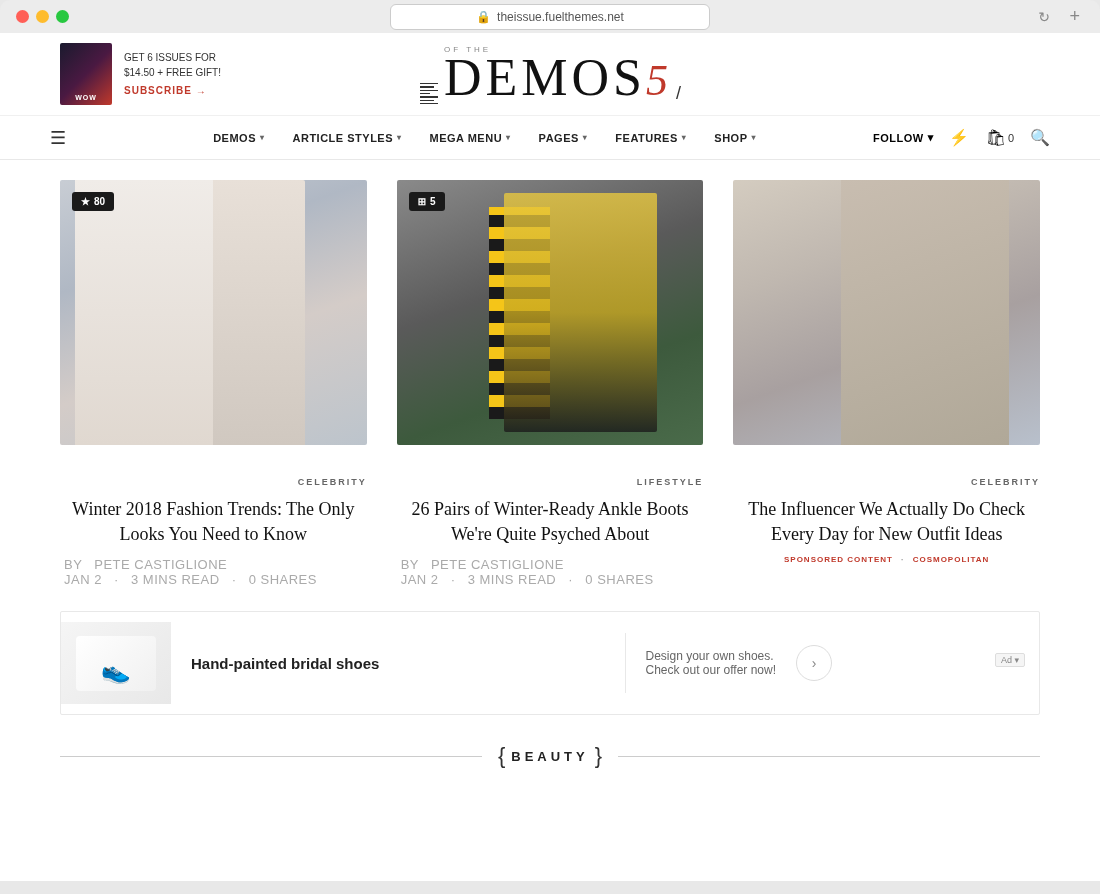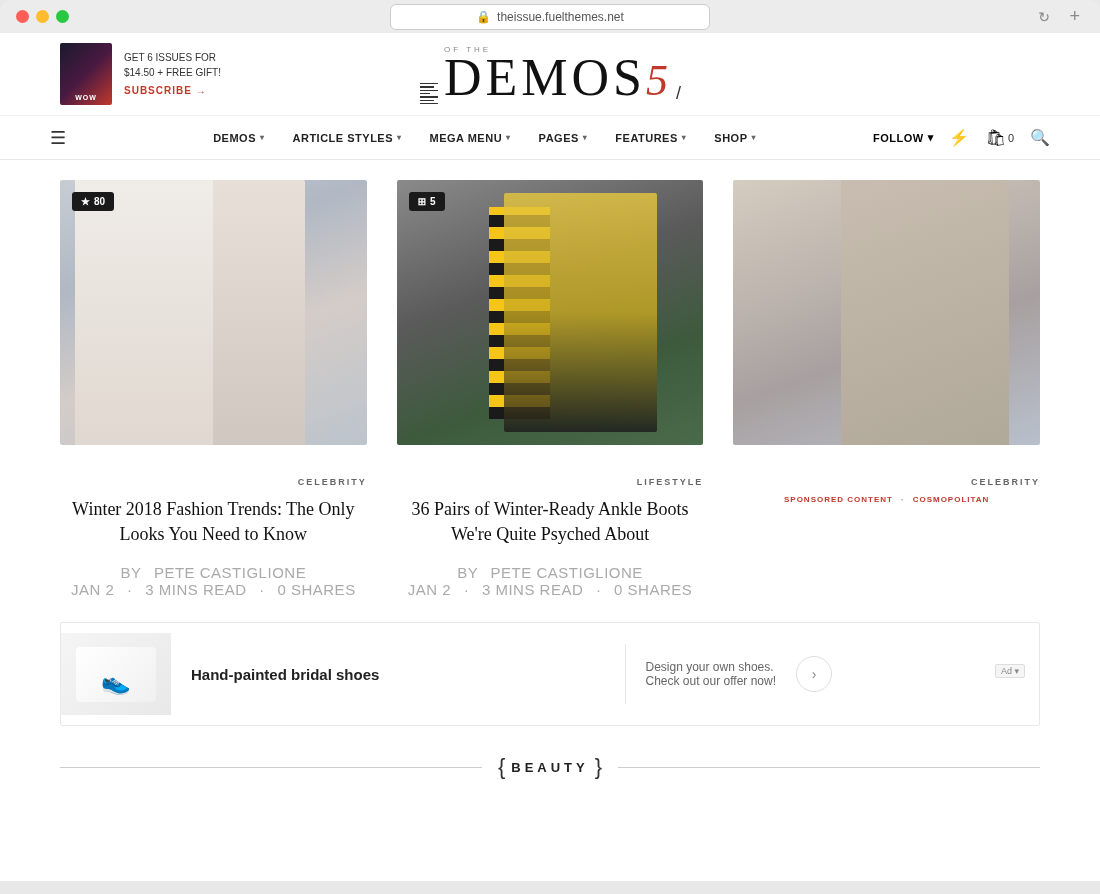--- a/index.html
+++ b/index.html
@@ -248,24 +248,24 @@
     }
     .article-title {
       text-align: center;
       font-family: Georgia, serif;
       font-size: 18px;
       color: #111;
       margin-top: 10px;
       line-height: 1.4;
     }
     .article-meta {
-      text-align: center;
-      font-size: 15px;
+      text-align: left;
+      font-size: 13px;
       color: #aaa;
-      margin-top: 17px;
+      margin-top: 10px;
       letter-spacing: 0.5px;
       text-transform: uppercase;
     }
     .article-meta span { margin: 0 4px; }
     .article-tags {
       text-align: center;
       margin-top: 8px;
       display: flex;
       gap: 8px;
       justify-content: center;
@@ -502,38 +502,39 @@
       <div class="article-image">
         <div class="img-fashion2">
           <div style="position:absolute;right:15%;top:5%;width:50%;height:90%;background:linear-gradient(180deg,#e8c840 0%,#c8a820 50%,#1a1a1a 100%);border-radius:2px;opacity:0.8;"></div>
         </div>
         <div class="article-badge">
           <span>⊞</span>
           <span>5</span>
         </div>
       </div>
       <div class="article-category">LIFESTYLE</div>
-      <div class="article-title">36 Pairs of Winter-Ready Ankle Boots We're Quite Psyched About</div>
+      <div class="article-title">26 Pairs of Winter-Ready Ankle Boots We're Quite Psyched About</div>
       <div class="article-meta">
         <span>BY </span><span>PETE CASTIGLIONE</span><br>
         <span>JAN 2</span>
         <span> · </span>
         <span>3 MINS READ</span>
         <span> · </span>
         <span>0 SHARES</span>
       </div>
     </div>
 
     <div class="article-card">
       <div class="article-image">
         <div class="img-fashion3">
           <div style="position:absolute;right:10%;top:0;width:55%;height:100%;background:linear-gradient(160deg,#c8bdb0 0%,#b0a898 100%);"></div>
         </div>
       </div>
       <div class="article-category">CELEBRITY</div>
+      <div class="article-title">The Influencer We Actually Do Check Every Day for New Outfit Ideas</div>
       <div class="article-tags">
         <span class="article-tag tag-sponsored">SPONSORED CONTENT</span>
         <span class="article-tag" style="color:#999;">·</span>
         <span class="article-tag tag-cosmo">COSMOPOLITAN</span>
       </div>
     </div>
   </div>
 
   <div class="ad-banner">
     <div class="ad-image">

